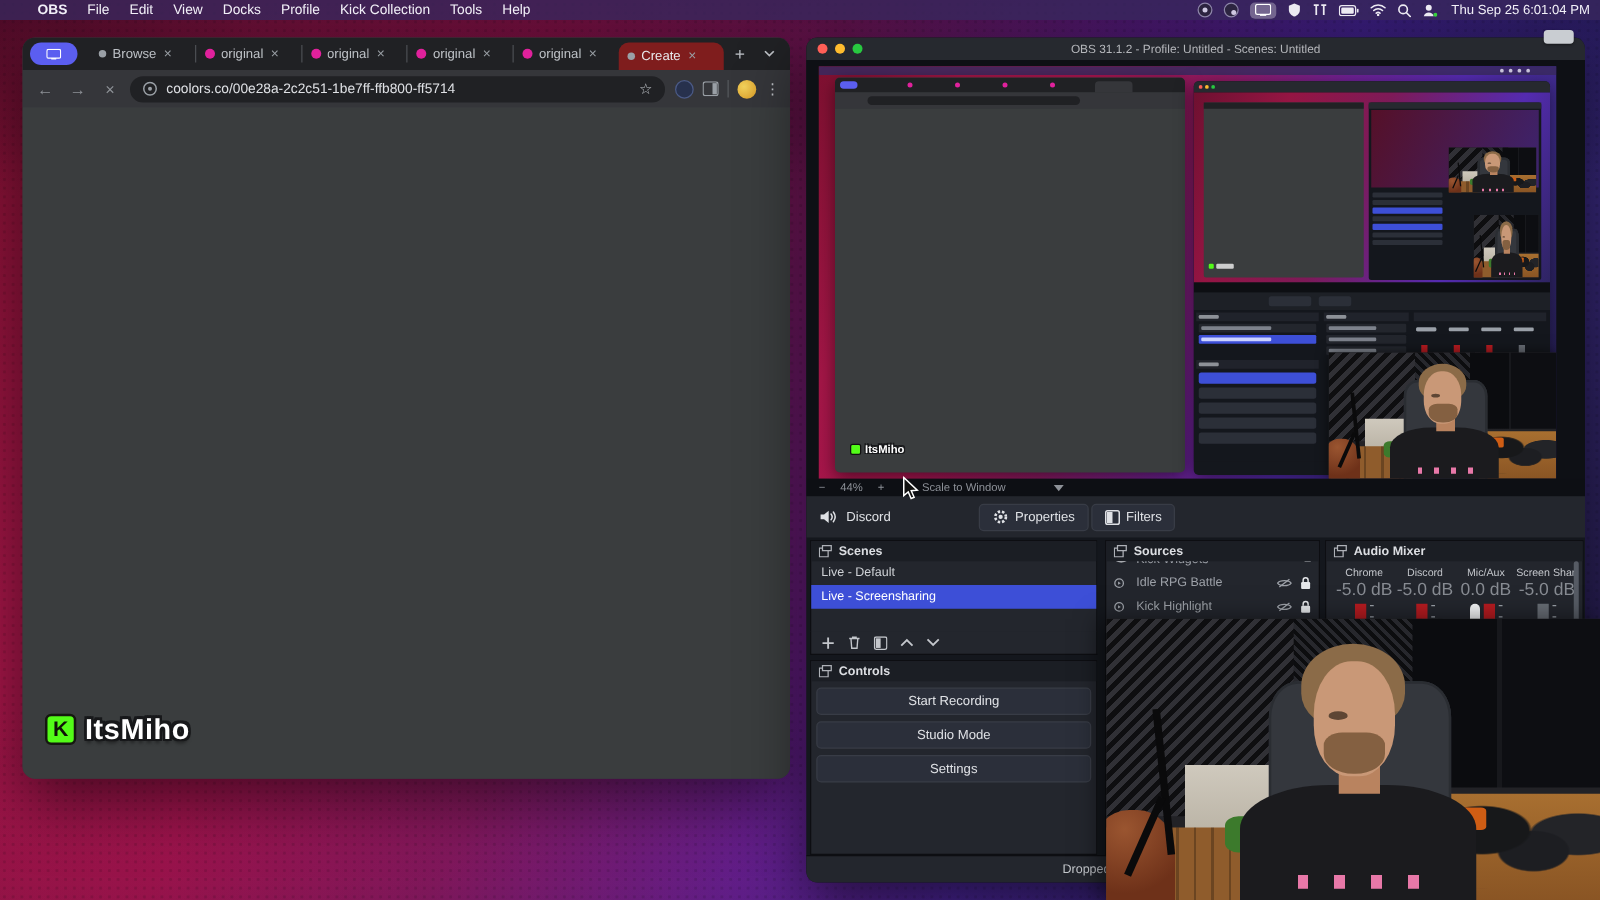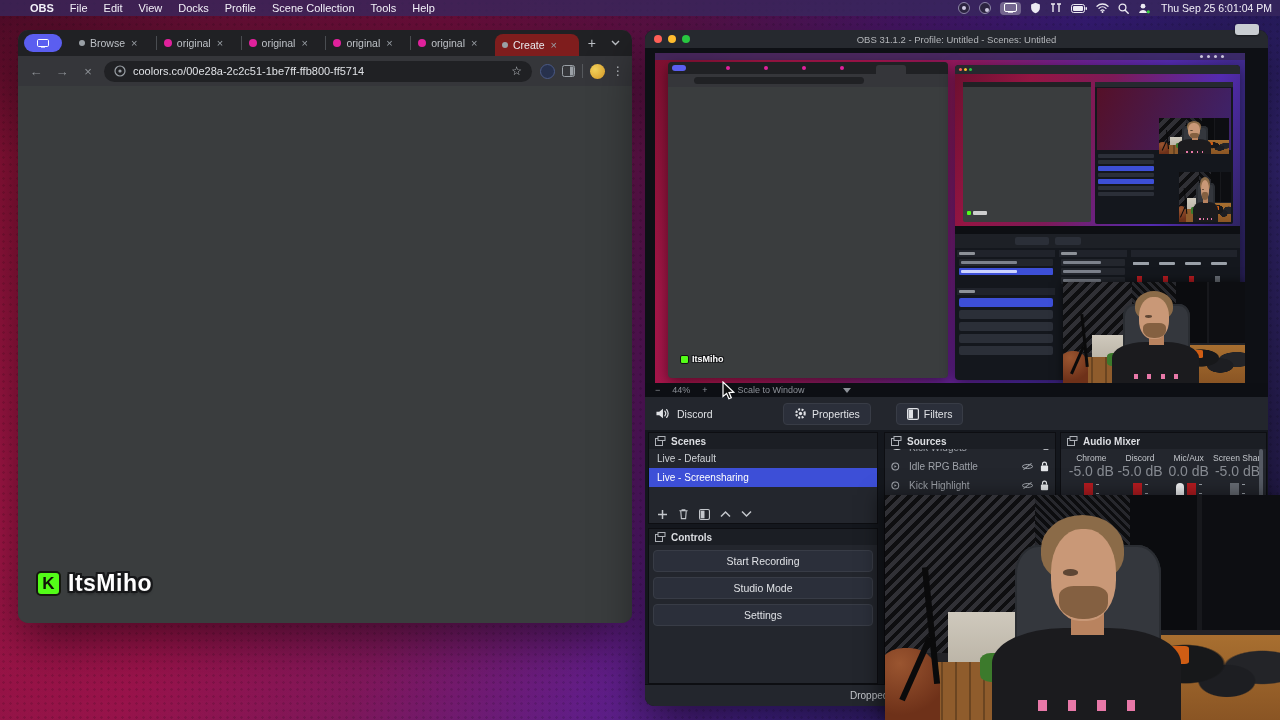--- a/index.html
+++ b/index.html
@@ -116,21 +116,21 @@
   .m-meter.gray{background:#676c74;}
   .m-names i{position:absolute;top:12px;width:16px;height:3px;background:#9aa0a8;border-radius:1px;}
   .mini-cam1{position:absolute;left:408px;top:229px;width:182px;height:101px;box-shadow:0 0 10px rgba(0,0,0,.6);}
 
   .zoomrow{position:absolute;left:0;top:353px;width:623px;height:14px;background:#0d0f14;display:flex;align-items:center;gap:12px;color:#8d9198;font-size:9px;padding:0 10px;}
   .zoomrow .tri{width:0;height:0;border-left:4px solid transparent;border-right:4px solid transparent;border-top:5px solid #8d9198;}
   .srcrow{position:absolute;left:0;top:367px;width:623px;height:33px;background:#23262d;display:flex;align-items:center;color:#dfe1e5;font-size:10.5px;}
   .srcrow .name{display:flex;align-items:center;gap:7px;padding-left:10px;width:130px;}
   .obtn{display:flex;align-items:center;gap:5px;background:#2b2f3a;border:1px solid #383c46;border-radius:4px;height:22px;padding:0 10px;font-size:10.5px;color:#dfe1e5;}
   .srcrow .obtn.props{margin-left:8px;}
-  .srcrow .obtn.filt{margin-left:25px;}
+  .srcrow .obtn.filt{margin-left:2px;}
 
   .dock{position:absolute;background:#23262d;border:1px solid #0d0e12;}
   .dockhead{height:16px;background:#1b1e24;display:flex;align-items:center;gap:5px;padding:0 6px;font-size:10px;font-weight:bold;color:#dcdee2;}
   .scenes-dock{left:3px;top:402px;width:230px;height:92px;}
   .scene-item{height:19px;display:flex;align-items:center;padding:0 8px;font-size:10px;color:#cfd2d6;}
   .scene-item.sel{background:#3d4fd7;color:#fff;}
   .scenes-tools{position:absolute;left:3px;top:475px;width:230px;height:19px;background:#23262d;border:1px solid #0d0e12;border-top:none;display:flex;align-items:center;gap:10px;padding:0 8px;}
   .controls-dock{left:3px;top:498px;width:230px;height:156px;}
   .cbtns{padding:5px 4px;display:flex;flex-direction:column;gap:5px;}
   .cbtn{height:22px;background:#2b2f3a;border:1px solid #383c46;border-radius:4px;color:#dfe1e5;font-size:10.5px;display:flex;align-items:center;justify-content:center;}
@@ -202,21 +202,21 @@
 
   <div class="menubar">
     <div class="left">
       <span class="apple"></span>
       <span class="mitem bold">OBS</span>
       <span class="mitem">File</span>
       <span class="mitem">Edit</span>
       <span class="mitem">View</span>
       <span class="mitem">Docks</span>
       <span class="mitem">Profile</span>
-      <span class="mitem">Scene Collection</span>
+      <span class="mitem">Kick Collection</span>
       <span class="mitem">Tools</span>
       <span class="mitem">Help</span>
     </div>
     <div class="right">
       <span class="sicon">
           <span class="circle-app">
             <i></i>
           </span>
         </span>
       <span class="sicon">

